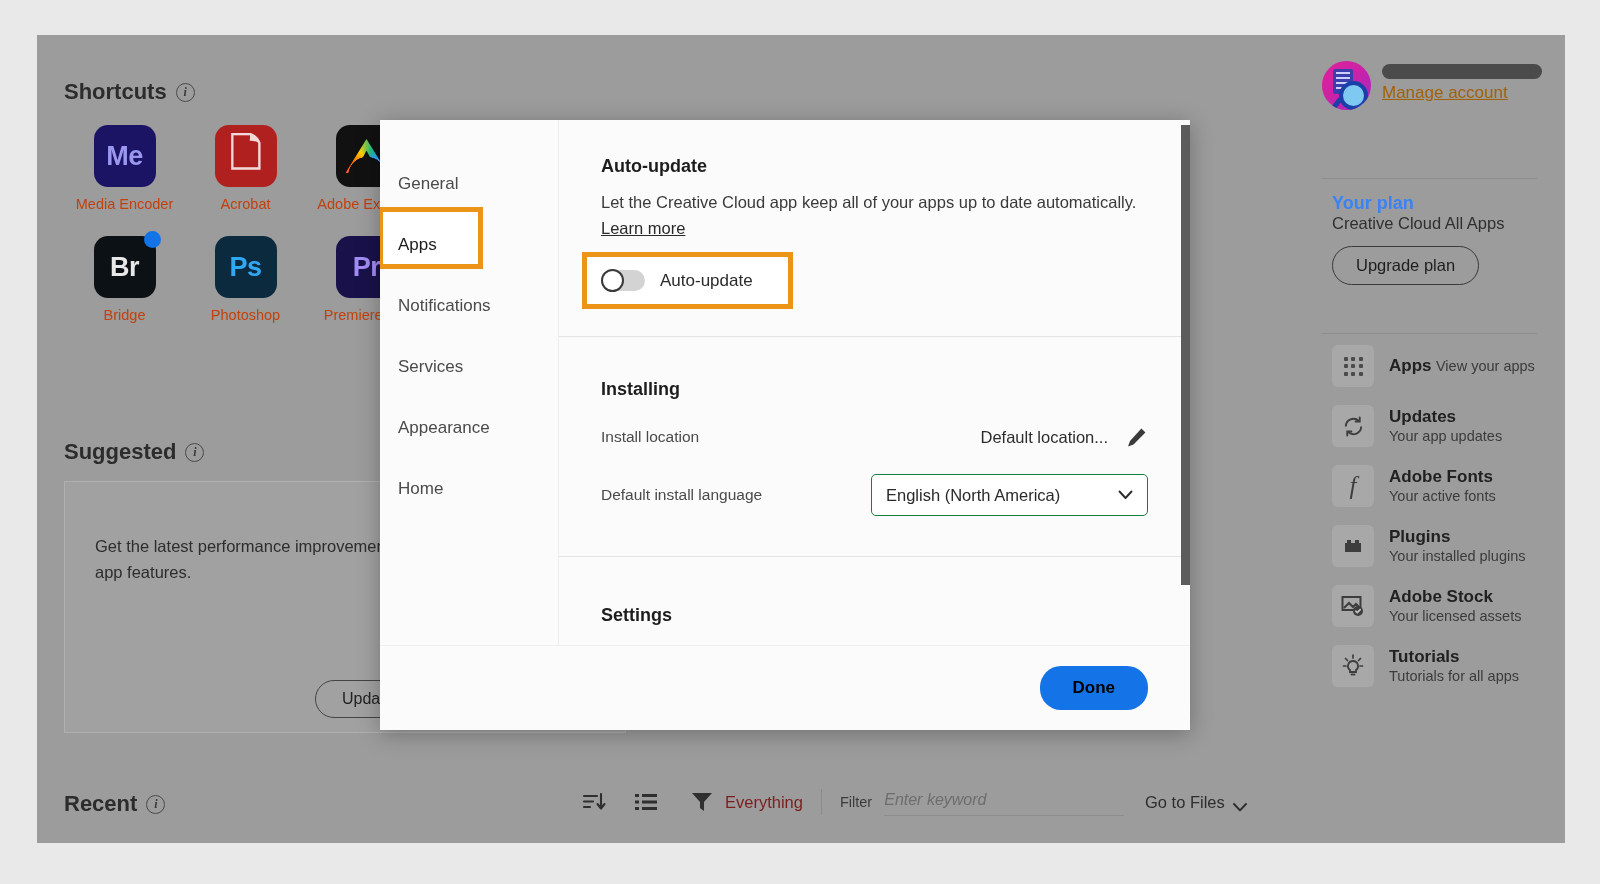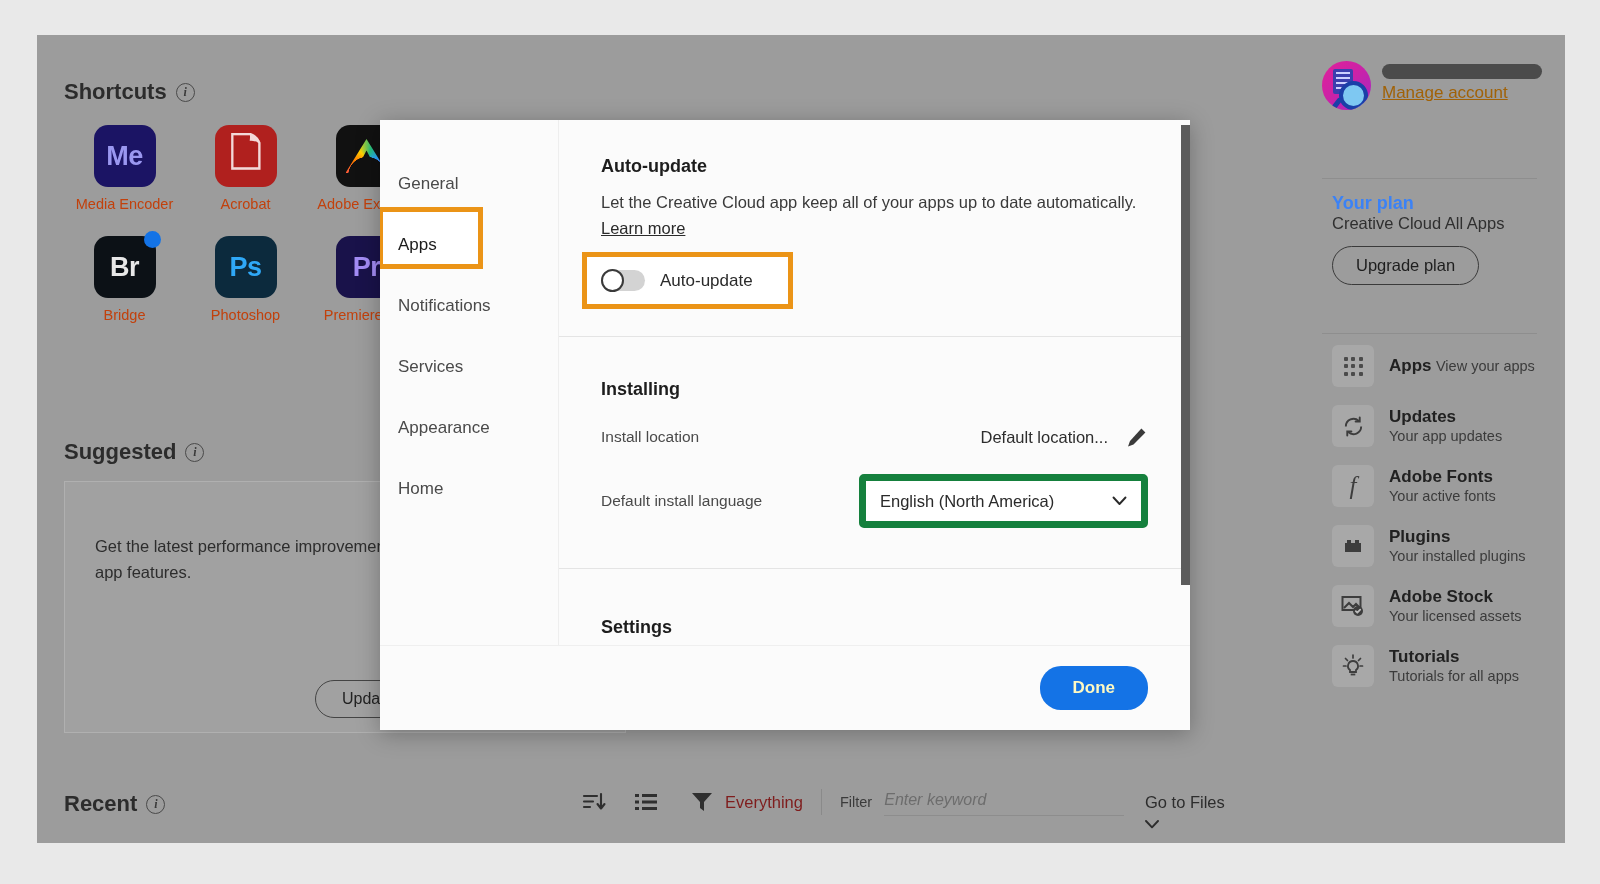--- a/index.html
+++ b/index.html
@@ -103,21 +103,21 @@
   .vsep{width:1px;height:26px;background:#8a8a8a;margin:0 18px;}
   #filter-label{font-size:14.5px;color:#3b3b3b;margin-right:12px;}
   #filter-input{
     width:240px;border:none;border-bottom:1px solid #8d8d8d;background:transparent;
     font-family:"Liberation Sans",sans-serif;font-size:16px;font-style:italic;
     color:#555;padding:3px 0 6px 0;outline:none;
   }
   #filter-input::placeholder{color:#6d6d6d;font-style:italic;}
   #go-to-files{
     position:absolute;left:1108px;top:758px;font-size:16.5px;color:#2d2d2d;
-    display:flex;align-items:flex-start;gap:8px;flex-direction:column;
+    display:flex;align-items:flex-end;gap:8px;
   }
   
   #right-rail{
     position:absolute;right:0;top:0;width:253px;height:808px;padding:0 0 0 0;
   }
   #account-row{position:absolute;left:10px;top:26px;display:flex;align-items:flex-start;gap:11px;}
   #avatar{
     width:49px;height:49px;border-radius:50%;
     background:radial-gradient(circle at 62% 62%, #1f3d8f 0 18%, rgba(0,0,0,0) 19%),
                linear-gradient(135deg,#e0219a 0%,#cc22a6 45%,#a428c4 100%);
@@ -198,34 +198,34 @@
     position:absolute;left:0;top:-1px;width:23px;height:23px;border-radius:50%;
     background:#ffffff;border:2.2px solid #3a3a3a;box-sizing:border-box;
   }
   .toggle-label{font-size:17px;color:#2b2b2b;}
   #installing-pane{padding-top:42px;padding-bottom:40px;}
   .setting-row{display:flex;align-items:center;margin-top:26px;}
   .setting-label{font-size:15.5px;color:#4a4a4a;flex:1;}
   .setting-value{font-size:16.5px;color:#2d2d2d;}
   #edit-pencil{margin-left:18px;width:22px;height:22px;display:inline-flex;}
   #lang-select{
-    width:247px;height:40px;border:7px solid #15803d;border-radius:5px;background:#fff;
+    width:247px;height:40px;border:1px solid #15803d;border-radius:5px;background:#fff;
     display:flex;align-items:center;justify-content:space-between;padding:0 14px;
   }
   #lang-value{font-size:16.5px;color:#2a2a2a;}
   #settings-pane{padding-top:48px;padding-bottom:46px;}
   #modal-scrollbar{
     position:absolute;right:0px;top:5px;width:9px;height:460px;background:#5c5c5c;
   }
   #modal-footer{
     height:84px;flex:none;background:#fbfbfb;border-top:1px solid #efefef;
     display:flex;align-items:center;justify-content:flex-end;padding-right:42px;
   }
   #done-button{
-    background:#1473e6;color:#fef9c3;border:none;border-radius:21px;
+    background:#1473e6;color:#000000;border:none;border-radius:21px;
     padding:12px 33px;font-size:17px;font-weight:bold;
     font-family:"Liberation Sans",sans-serif;cursor:pointer;
   }
 </style>
 </head>
 <body>
 
 <div id="app-window">
   <div id="dim-layer"></div>
 

